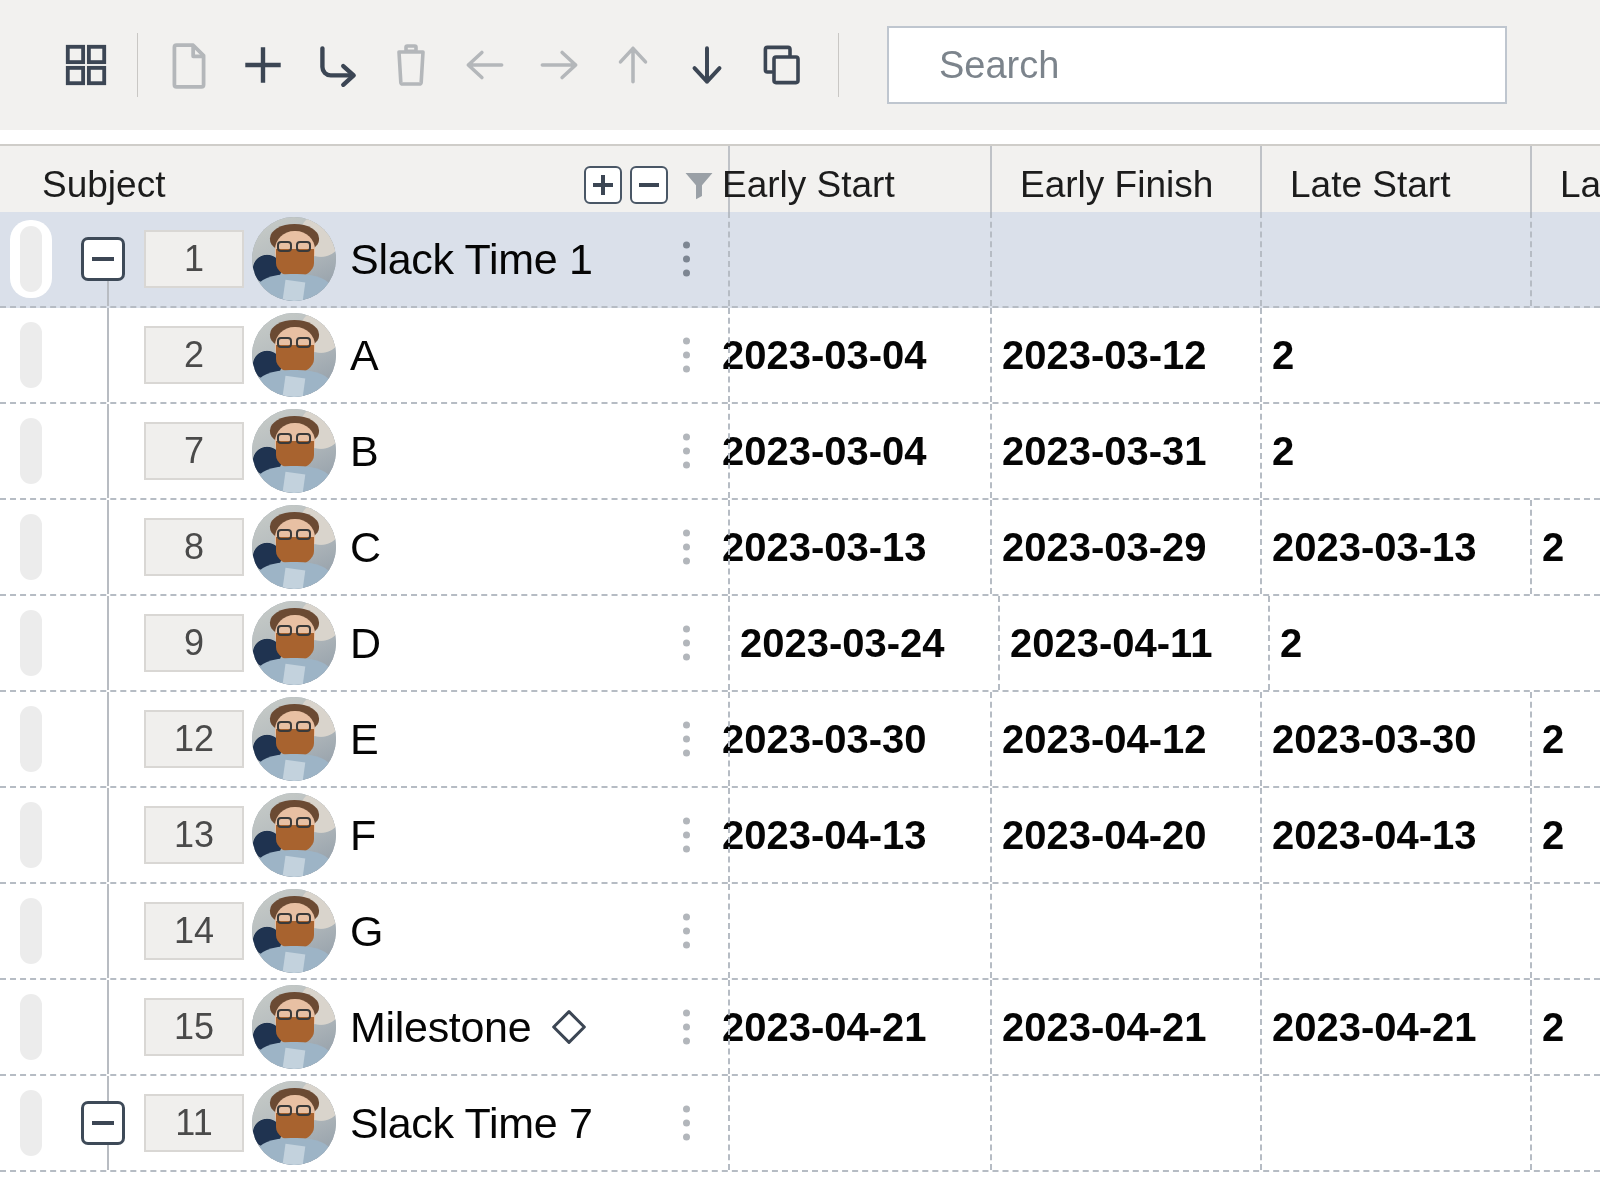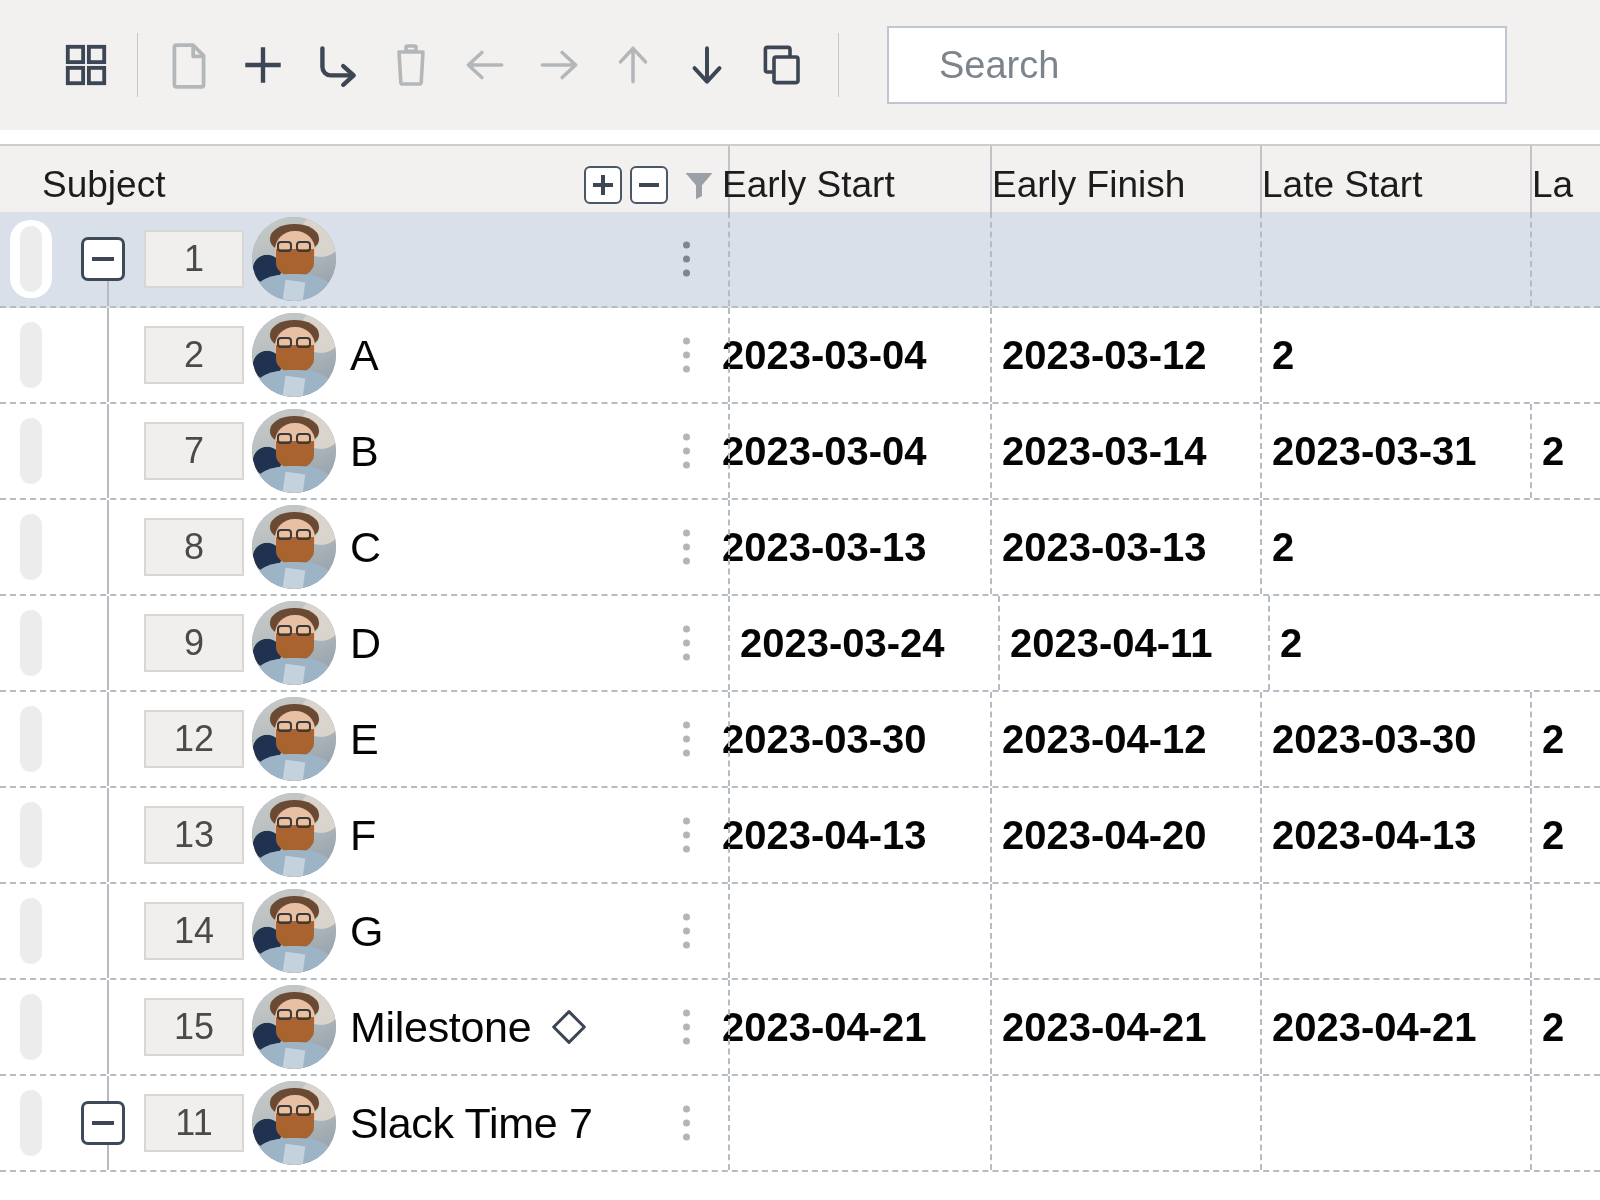--- a/index.html
+++ b/index.html
@@ -62,21 +62,21 @@
   .ch {
     height: 100%;
     display: flex; align-items: center;
     font-size: 37px; color: #1c1c1c;
     border-right: 2px solid #bfc2c7;
     flex: 0 0 auto;
     white-space: nowrap;
     overflow: hidden;
   }
   .ch-subject { width: 730px; padding-left: 42px; justify-content: space-between; padding-right: 12px; }
-  .ch-date { width: 270px; padding-left: 0; }
+  .ch-date { width: 270px; padding-left: 28px; }
   .ch-date.last { border-right: none; }
   .ch-tools { display: flex; align-items: center; gap: 8px; }
   .boxbtn {
     width: 38px; height: 38px;
     border: 2.5px solid #4a5766; border-radius: 6px;
     background: #fff;
     display: flex; align-items: center; justify-content: center;
     cursor: pointer; flex: 0 0 auto;
   }
   .boxbtn .h { position: absolute; width: 20px; height: 3.5px; background: #3c4654; }
@@ -348,20 +348,21 @@
           <span class="avatar">
             <span class="bg"></span>
             <span class="hair"></span>
             <span class="face"></span>
             <span class="beard"></span>
             <span class="glass-l"></span>
             <span class="glass-r"></span>
             <span class="shirt"></span>
             <span class="collar"></span>
           </span>
+          <span class="taskname">Slack Time 1</span>
           <span class="spacer"></span>
           <span class="kebab">
             <i></i>
             <i></i>
             <i></i>
           </span>
         </div>
         <div class="cell-date" style="padding-left: 0px; margin-left: -8px;"></div>
         <div class="cell-date"></div>
         <div class="cell-date"></div>
@@ -417,21 +418,20 @@
           </span>
           <span class="taskname">B</span>
           <span class="spacer"></span>
           <span class="kebab">
             <i></i>
             <i></i>
             <i></i>
           </span>
         </div>
         <div class="cell-date" style="padding-left: 0px; margin-left: -8px;">2023-03-04</div>
-        <div class="cell-date">2023-03-14</div>
         <div class="cell-date">2023-03-31</div>
         <div class="cell-date last">2</div>
       </div>
       <div class="row">
         <div class="cell-subject">
           <span class="treeline"></span>
           <span class="handle-wrap">
             <span class="handle"></span>
           </span>
           <span class="indent-child"></span>
@@ -448,20 +448,21 @@
           </span>
           <span class="taskname">C</span>
           <span class="spacer"></span>
           <span class="kebab">
             <i></i>
             <i></i>
             <i></i>
           </span>
         </div>
         <div class="cell-date" style="padding-left: 0px; margin-left: -8px;">2023-03-13</div>
+        <div class="cell-date">2023-03-29</div>
         <div class="cell-date">2023-03-13</div>
         <div class="cell-date last">2</div>
       </div>
       <div class="row">
         <div class="cell-subject">
           <span class="treeline"></span>
           <span class="handle-wrap">
             <span class="handle"></span>
           </span>
           <span class="indent-child"></span>

